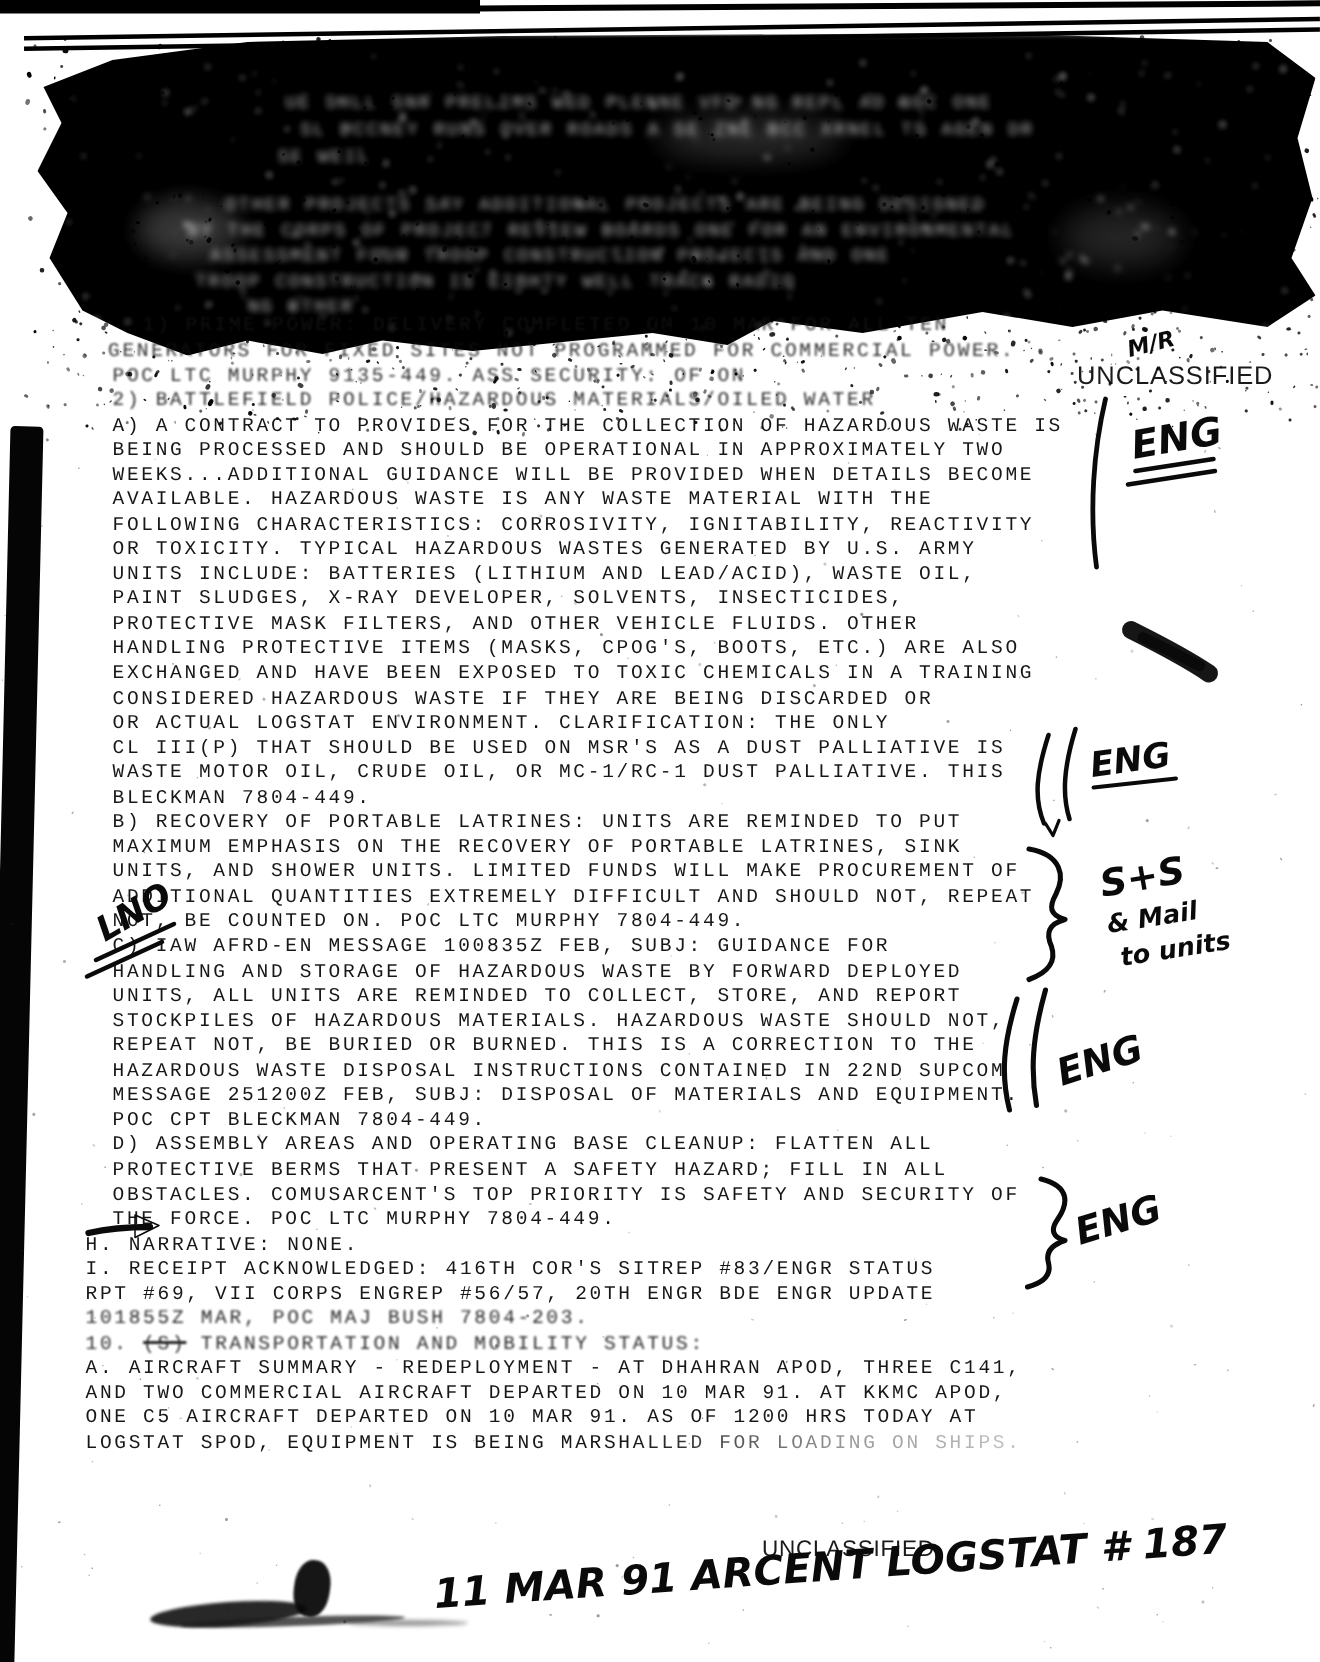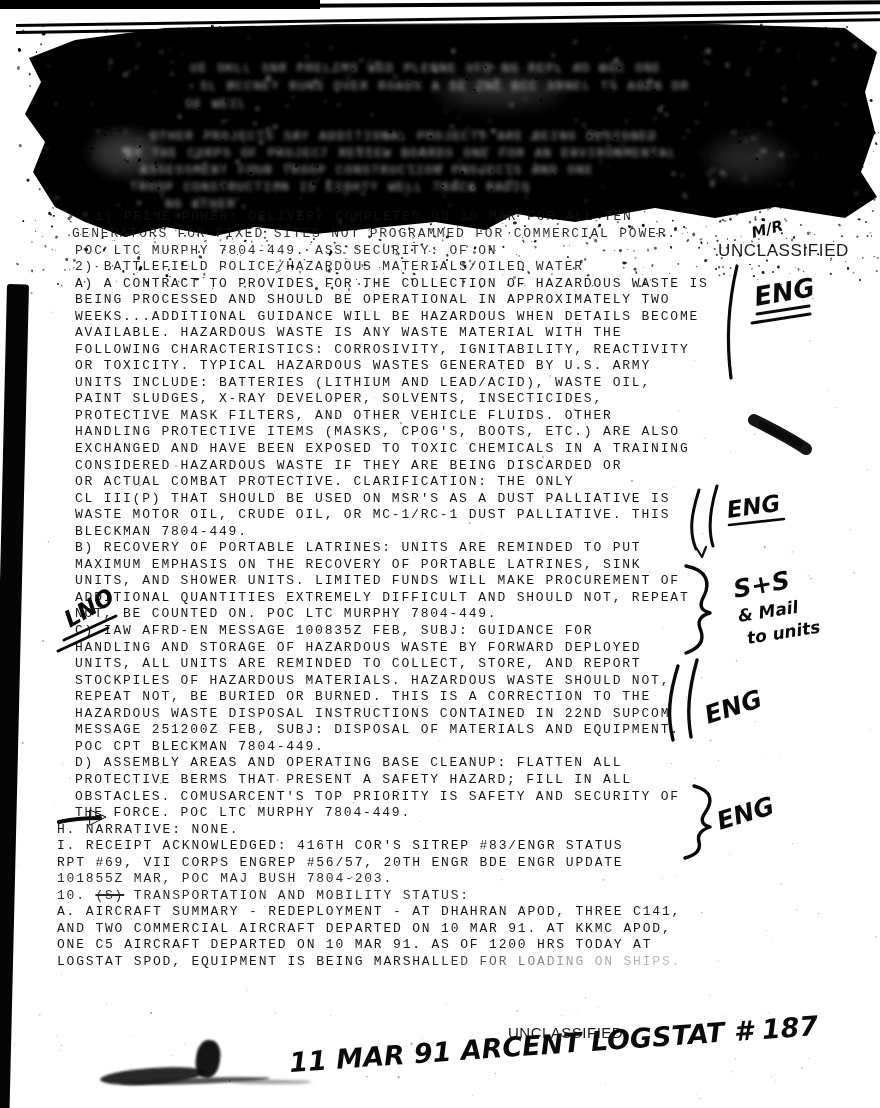--- a/index.html
+++ b/index.html
@@ -371,41 +371,41 @@
           <i style="left: 539px; top: 125.1px; width: 1.1px; height: 1px; background: rgb(255, 255, 255); opacity: 0.58; transform: rotate(156deg);"></i>
           <i style="left: 736.9px; top: 114.8px; width: 2.9px; height: 2.3px; background: rgb(255, 255, 255); opacity: 0.73; transform: rotate(37deg);"></i>
           <i style="left: 352.2px; top: 127.4px; width: 1.5px; height: 1.6px; background: rgb(255, 255, 255); opacity: 0.76; transform: rotate(59deg);"></i>
           <i style="left: 674.4px; top: 110.1px; width: 2.1px; height: 1.3px; background: rgb(255, 255, 255); opacity: 0.63; transform: rotate(6deg);"></i>
         </div>
       </div>
   </div>
   <div class="abs" id="hdr-faint">
       <div class="hl hl0">1) PRIME POWER: DELIVERY COMPLETED ON 10 MAR FOR ALL TEN</div>
       <div class="hl hl1">GENERATORS FOR FIXED SITES NOT PROGRAMMED FOR COMMERCIAL POWER.</div>
-      <div class="hl hl2">POC LTC MURPHY 7804-449. ASS      SECURITY: OF ON</div>
+      <div class="hl hl2">POC LTC MURPHY 9135-449. ASS      SECURITY: OF ON</div>
     </div>
 
   <div class="abs uclass-top">UNCLASSIFIED</div>
   <div class="abs uclass-bot">UNCLASSIFIED</div>
 
   <div class="abs body-text">
       <div class="tline ind deg">2) BATTLEFIELD POLICE/HAZARDOUS MATERIALS/OILED WATER</div>
       <div class="tline ind">A)  A CONTRACT TO PROVIDES FOR THE COLLECTION OF HAZARDOUS WASTE IS</div>
       <div class="tline ind">BEING PROCESSED AND SHOULD BE OPERATIONAL IN APPROXIMATELY TWO</div>
-      <div class="tline ind">WEEKS...ADDITIONAL GUIDANCE WILL BE HAZARDOUS WHEN DETAILS BECOME</div>
+      <div class="tline ind">WEEKS...ADDITIONAL GUIDANCE WILL BE PROVIDED WHEN DETAILS BECOME</div>
       <div class="tline ind">AVAILABLE.  HAZARDOUS WASTE IS ANY WASTE MATERIAL WITH THE</div>
       <div class="tline ind">FOLLOWING CHARACTERISTICS:  CORROSIVITY, IGNITABILITY, REACTIVITY</div>
       <div class="tline ind">OR TOXICITY.  TYPICAL HAZARDOUS WASTES GENERATED BY U.S. ARMY</div>
       <div class="tline ind">UNITS INCLUDE:  BATTERIES (LITHIUM AND LEAD/ACID), WASTE OIL,</div>
       <div class="tline ind">PAINT SLUDGES, X-RAY DEVELOPER, SOLVENTS, INSECTICIDES,</div>
       <div class="tline ind">PROTECTIVE MASK FILTERS, AND OTHER VEHICLE FLUIDS.  OTHER</div>
       <div class="tline ind">HANDLING PROTECTIVE ITEMS (MASKS, CPOG'S, BOOTS, ETC.) ARE ALSO</div>
       <div class="tline ind">EXCHANGED AND HAVE BEEN EXPOSED TO TOXIC CHEMICALS IN A TRAINING</div>
       <div class="tline ind">CONSIDERED HAZARDOUS WASTE IF THEY ARE BEING DISCARDED OR</div>
-      <div class="tline ind">OR ACTUAL COMBAT PROTECTIVE.  CLARIFICATION:  THE ONLY</div>
+      <div class="tline ind">OR ACTUAL LOGSTAT ENVIRONMENT.  CLARIFICATION:  THE ONLY</div>
       <div class="tline ind">CL III(P) THAT SHOULD BE USED ON MSR'S AS A DUST PALLIATIVE IS</div>
       <div class="tline ind">WASTE MOTOR OIL, CRUDE OIL, OR MC-1/RC-1 DUST PALLIATIVE.  THIS</div>
       <div class="tline ind">BLECKMAN 7804-449.</div>
       <div class="tline ind">B)  RECOVERY OF PORTABLE LATRINES:  UNITS ARE REMINDED TO PUT</div>
       <div class="tline ind">MAXIMUM EMPHASIS ON THE RECOVERY OF PORTABLE LATRINES, SINK</div>
       <div class="tline ind">UNITS, AND SHOWER UNITS.  LIMITED FUNDS WILL MAKE PROCUREMENT OF</div>
       <div class="tline ind">ADDITIONAL QUANTITIES EXTREMELY DIFFICULT AND SHOULD NOT, REPEAT</div>
       <div class="tline ind">NOT, BE COUNTED ON.  POC LTC MURPHY 7804-449.</div>
       <div class="tline ind">C)  IAW AFRD-EN MESSAGE 100835Z FEB, SUBJ: GUIDANCE FOR</div>
       <div class="tline ind">HANDLING AND STORAGE OF HAZARDOUS WASTE BY FORWARD DEPLOYED</div>

